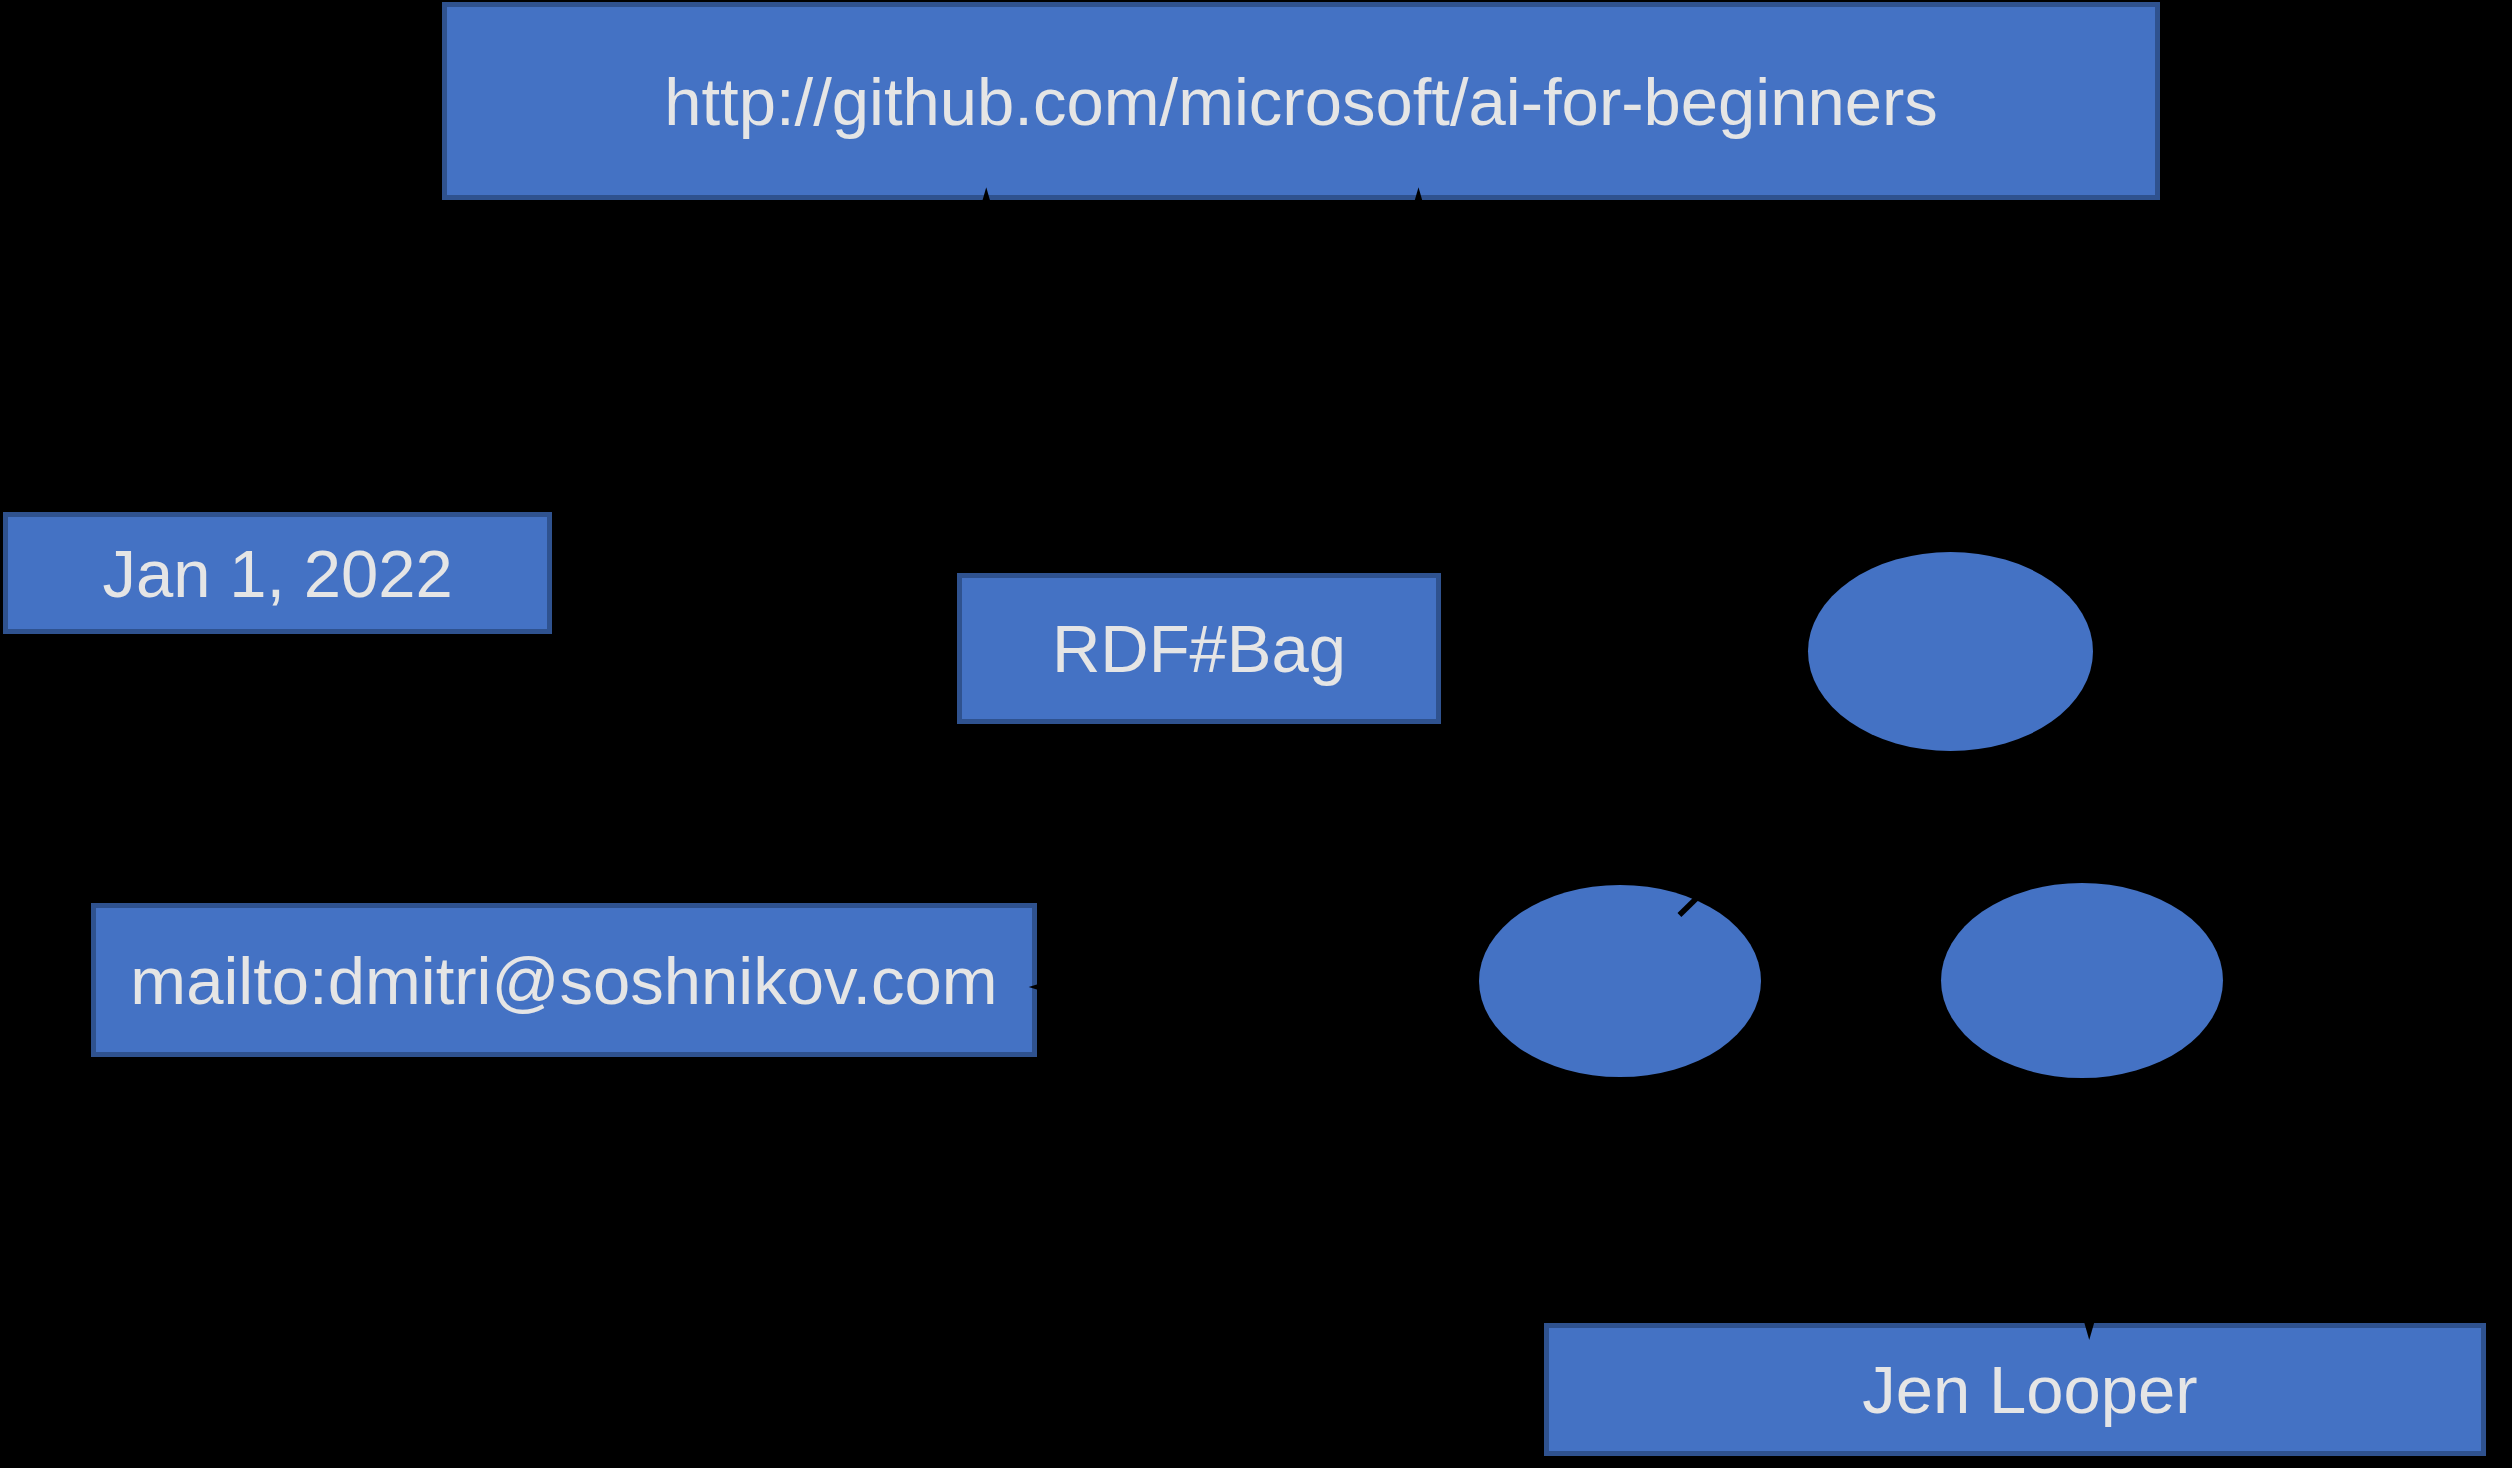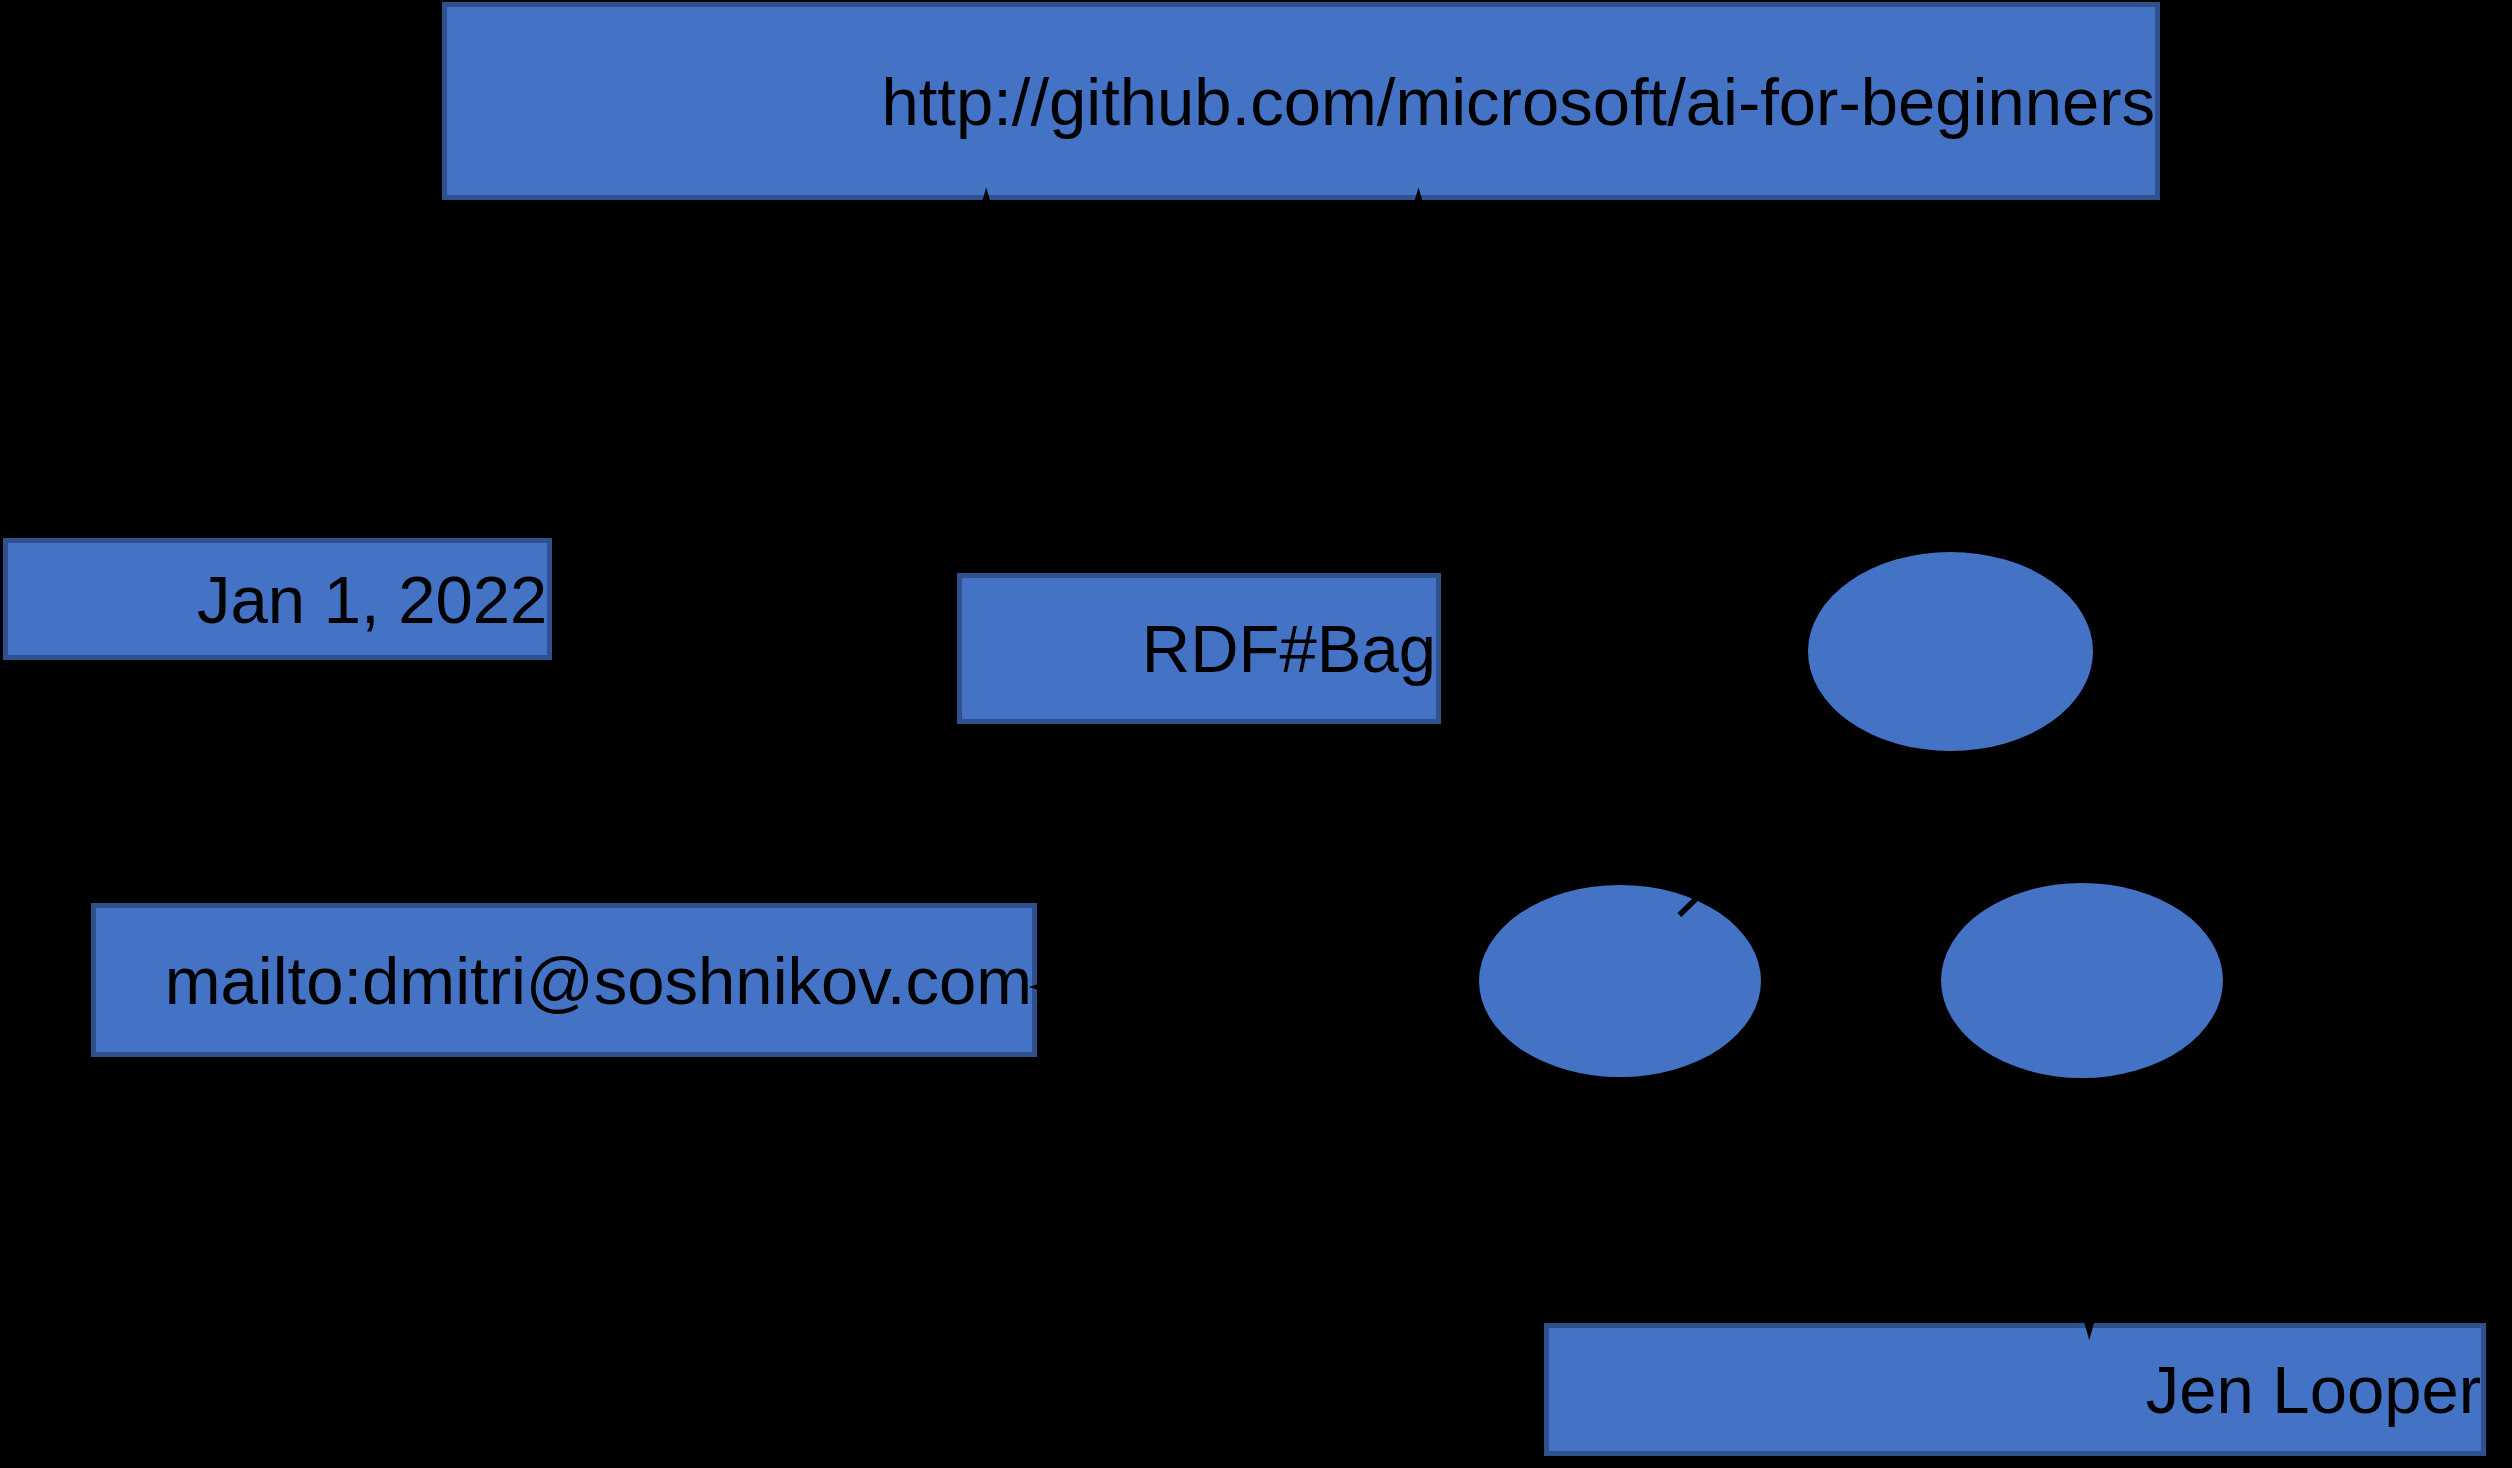--- a/index.html
+++ b/index.html
@@ -15,33 +15,33 @@
     overflow: hidden;
     font-family: "Liberation Sans", sans-serif;
   }
   .rect-node {
     position: absolute;
     box-sizing: border-box;
     background: #4472C4;
     border: 5.6px solid #2F528F;
     display: flex;
     align-items: center;
-    justify-content: flex-end;
-    color: #000000;
+    justify-content: center;
+    color: #e5e5e5;
     font-size: 67px;
     line-height: 1;
     white-space: nowrap;
   }
   .ellipse-node {
     position: absolute;
     background: #4472C4;
     border-radius: 50%;
   }
   .node-github  { left: 442px;  top: 2.4px;    width: 1718px; height: 198px; }
-  .node-jan     { left: 3.2px;    top: 512px;  width: 549px;  height: 122px; margin-top: 26px; }
+  .node-jan     { left: 3.2px;    top: 512px;  width: 549px;  height: 122px; }
   .node-bag     { left: 949px; top: 573px;  width: 484px;  height: 151px; margin-left: 8px; }
   .node-email   { left: 91px;  top: 903px; width: 946px; height: 154px; }
   .node-website { left: 90px;  top: 1147px; width: 948px; height: 130px; }
   .node-person  { left: 1544px; top: 1323px; width: 942px; height: 133px; padding-left: 30px; }
   .ellipse-top    { left: 1808px; top: 552px;  width: 285px; height: 199px; }
   .ellipse-left   { left: 1479px; top: 885px; width: 282px; height: 192px; }
   .ellipse-right  { left: 1941px; top: 883px; width: 282px; height: 195px; }
   .connector-overlay {
     position: absolute;
     left: 0;

